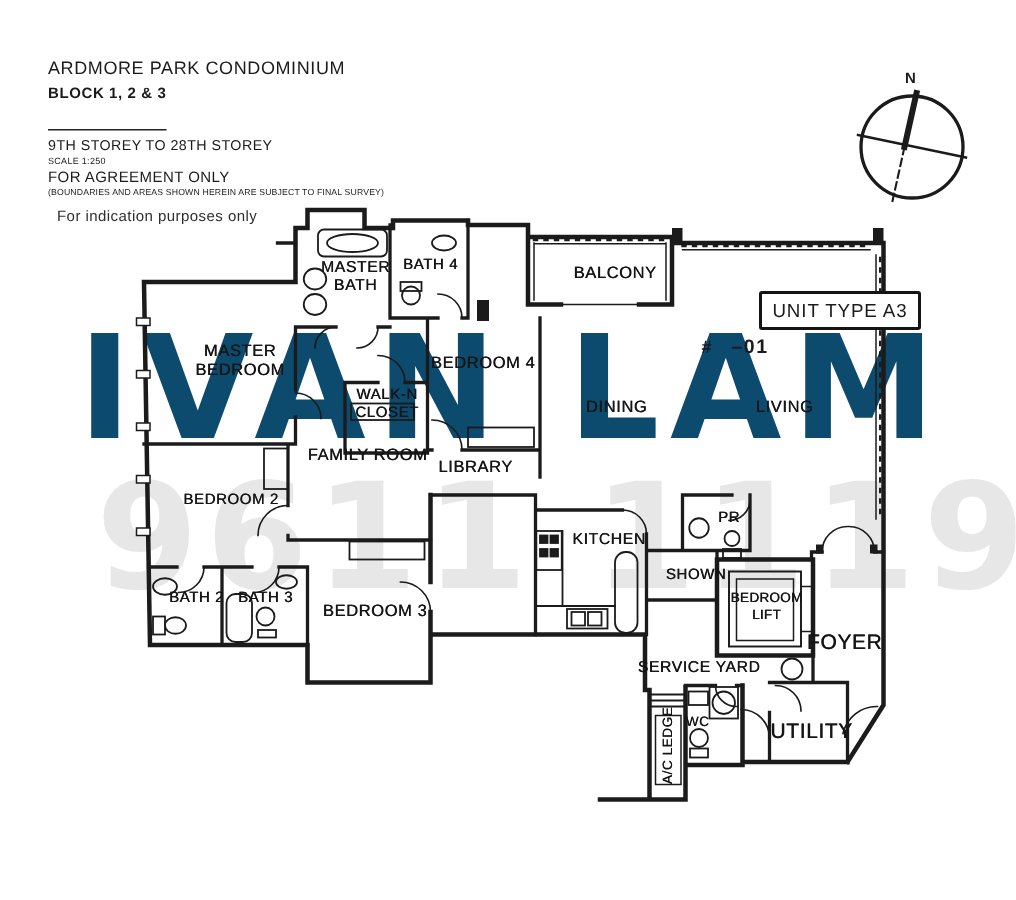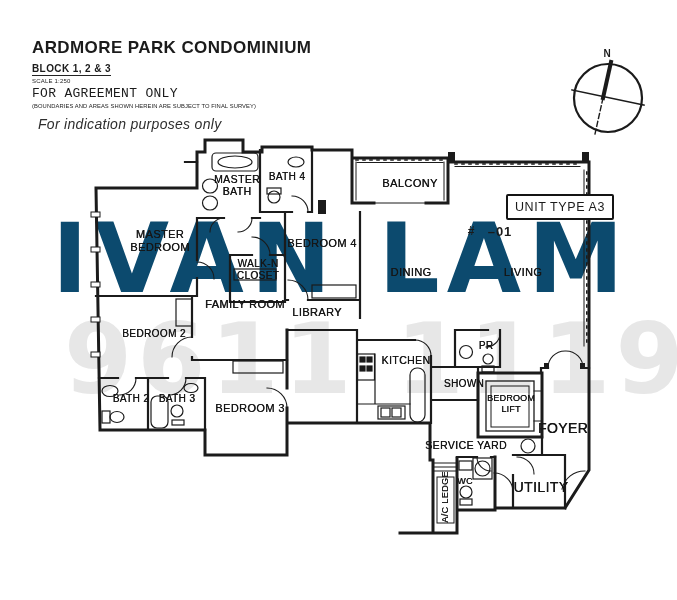--- a/index.html
+++ b/index.html
@@ -7,28 +7,28 @@
        font-family:"Liberation Sans",sans-serif;color:#1b1b1b;}
   .layer{position:absolute;left:0;top:0;width:677px;height:600px;}
   
   .wm{position:absolute;white-space:nowrap;font-weight:bold;z-index:0;
       font-family:"DejaVu Sans",sans-serif;line-height:1;}
   .wm1{left:52px;top:211px;font-size:96px;letter-spacing:7px;color:#0c4a6e;}
   .wm2{left:64px;top:310px;font-size:98px;letter-spacing:5px;color:#e7e7e7;}
   svg.plan{z-index:1;}
   
   .titleblock{position:absolute;left:32px;top:38px;z-index:2;}
-  .tb-project{font-size:17px;font-weight:bold;letter-spacing:.4px;}
+  .tb-project{font-size:12px;font-weight:normal;letter-spacing:.4px;}
   .tb-block{font-size:10px;font-weight:bold;letter-spacing:.4px;margin-top:3px;
-            display:inline-block;border-bottom:1.2px solid #222;padding-bottom:1px;}
+            display:inline-block;border-bottom:1.2px solid #222;padding-bottom:18px;}
   .tb-storey{font-size:9.5px;margin-top:5px;letter-spacing:.3px;}
   .tb-scale{font-size:6px;margin-top:2px;letter-spacing:.2px;}
-  .tb-agreement{font-size:13px;margin-top:2px;letter-spacing:.3px;font-family:Liberation Mono, monospace;}
+  .tb-agreement{font-size:10px;margin-top:2px;letter-spacing:.3px;}
   .tb-disclaimer{font-size:5.8px;margin-top:2px;letter-spacing:.1px;}
-  .tb-indication{font-size:14px;margin-top:7px;margin-left:6px;color:#2e2e2e;letter-spacing:.3px;font-style:italic;}
+  .tb-indication{font-size:10px;margin-top:7px;margin-left:6px;color:#2e2e2e;letter-spacing:.3px;}
   
   .rm{position:absolute;transform:translate(-50%,-50%);text-align:center;z-index:2;
       white-space:nowrap;letter-spacing:.4px;color:#161616;line-height:1.18;
       text-shadow:.3px 0 0 currentColor;}
   .rot{transform:translate(-50%,-50%) rotate(-90deg);}
   
   .unitbox{position:absolute;left:466px;top:194px;width:104px;height:22px;z-index:2;
            border:2.5px solid #141414;border-radius:2px;display:flex;align-items:center;
            justify-content:center;font-size:12.5px;font-weight:normal;letter-spacing:.6px;
            background:#fff;margin-left:40px;}
@@ -174,20 +174,21 @@
       <path d="M572,90 L644,105" stroke-width="1.6"></path>
       <path d="M611,62 L603,98" stroke-width="4"></path>
       <path d="M603,98 L595,134" stroke-width="1.4" stroke-dasharray="5,3"></path>
     </g>
   </g>
 </svg>
 
 <div class="titleblock">
   <div class="tb-project">ARDMORE PARK CONDOMINIUM</div>
   <div><span class="tb-block">BLOCK 1, 2 &amp; 3</span></div>
+  <div class="tb-storey">9TH STOREY TO 28TH STOREY</div>
   <div class="tb-scale">SCALE 1:250</div>
   <div class="tb-agreement">FOR AGREEMENT ONLY</div>
   <div class="tb-disclaimer">(BOUNDARIES AND AREAS SHOWN HEREIN ARE SUBJECT TO FINAL SURVEY)</div>
   <div class="tb-indication">For indication purposes only</div>
 </div>
 
 <div class="unitbox">
   <span>UNIT TYPE A3</span>
 </div>
 <div class="unitmark">#</div>

